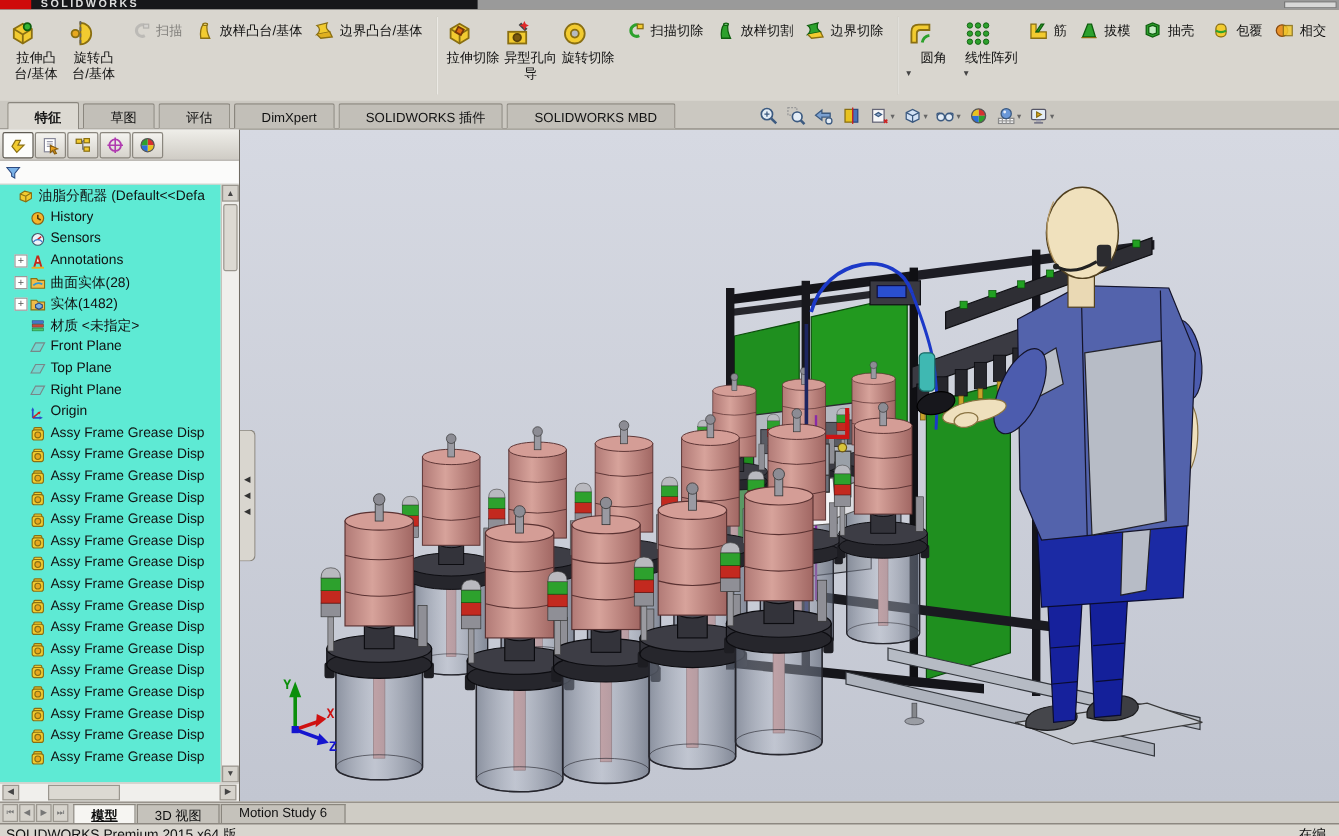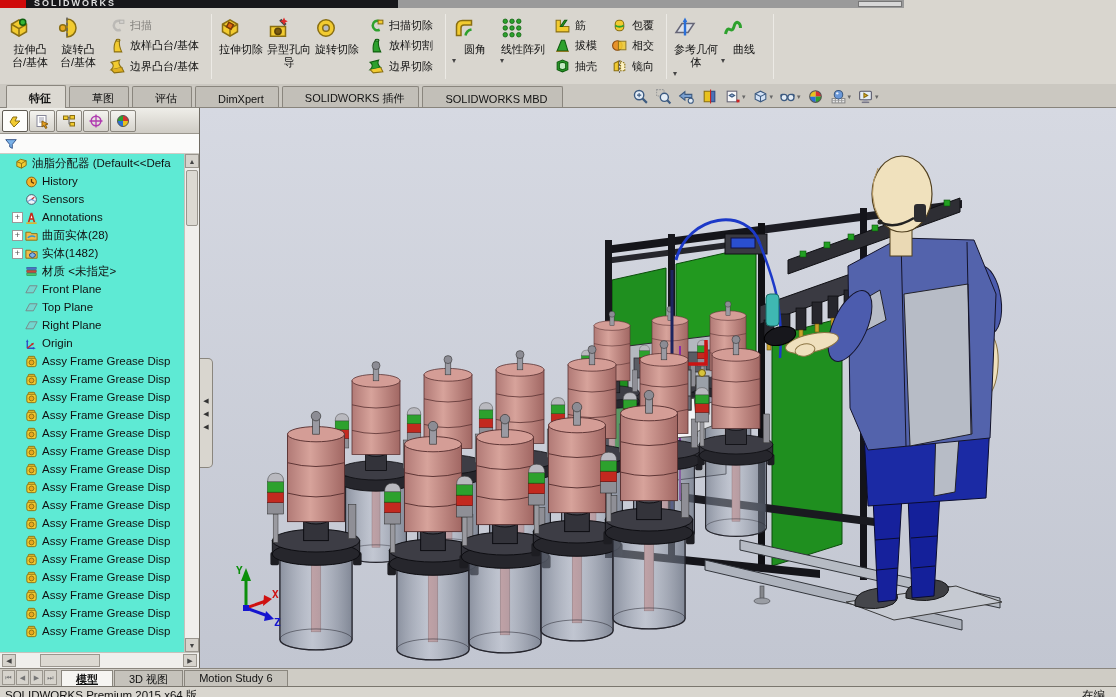--- a/index.html
+++ b/index.html
@@ -1,35 +1,35 @@
 <!DOCTYPE html>
 <html><head>
 <meta charset="utf-8">
 <style>
   * { margin:0; padding:0; box-sizing:border-box; }
   html,body { width:1116px; height:697px; overflow:hidden; }
   body { font-family:"Liberation Sans", sans-serif; font-size:11px; color:#111; background:#d9d6cf; }
   #app { position:relative; width:1116px; height:697px; background:#d9d6cf; }
 
   
-  .titlebar { position:absolute; top:0; left:0; width:904px; height:8px; background:#17171a; overflow:hidden; }
+  .titlebar { position:absolute; top:0; left:0; width:1116px; height:8px; background:#17171a; overflow:hidden; }
   .tb-red { position:absolute; left:0; top:0; width:26px; height:8px; background:#cf0a0a; }
   .tb-logo { position:absolute; left:34px; top:-2px; color:#dedede; font-size:9px; font-weight:bold; letter-spacing:2px; }
   .tb-grey { position:absolute; left:398px; top:0; right:0; height:8px; background:#9a9a9a; }
   .tb-btns { position:absolute; right:2px; top:1px; width:44px; height:6px; background:#d8d8d8; border:1px solid #777; }
 
   
   .ribbon { position:absolute; top:8px; left:0; width:1116px; height:76px; background:#d9d6cf; display:flex; align-items:stretch; padding:3px 4px 2px 6px; }
   .rgroup { display:flex; align-items:stretch; }
   .rsep { width:1px; background:#a9a59c; border-right:1px solid #eceae5; margin:3px 5px; }
   .rbig { width:48px; display:flex; flex-direction:column; align-items:flex-start; padding-top:4px; cursor:default; border:1px solid transparent; border-radius:2px; }
   .rbig .ic24 { width:24px; height:24px; }
   .rlbl { margin-top:3px; text-align:center; line-height:1.18; word-break:break-all; width:46px; }
   .caret { font-size:8px; color:#444; line-height:8px; margin-top:1px; }
-  .rstack { display:flex; flex-direction:column; justify-content:space-between; padding:4px 2px 6px 2px; }
+  .rstack { display:flex; justify-content:flex-start; padding:4px 2px 6px 2px; }
   .rsmall { display:flex; align-items:center; gap:4px; height:20px; padding:0 4px; border:1px solid transparent; border-radius:2px; white-space:nowrap; }
   .rsmall .ic16 { width:17px; height:17px; }
   .rsmall.disabled { opacity:.45; filter:grayscale(1); }
   .rbig.pressed { background:#c9cfd8; border:1px solid #6a7078; box-shadow:inset 1px 1px 2px rgba(0,0,0,.35); width:58px; justify-content:center; padding-top:0; }
   .rbig.pressed .rlbl { width:56px; word-break:normal; }
 
   
   .tabstrip { position:absolute; top:84px; left:0; width:1116px; height:24px; background:#cbc8c1; border-bottom:1px solid #88847c; }
   .cmtabs { position:absolute; left:6px; bottom:0; display:flex; align-items:flex-end; }
   .ctab { height:21px; padding:3px 14px 0 22px; background:#c2bfb8; border:1px solid #8a867e; border-bottom:none; margin-right:3px; font-size:11px; font-family:"Liberation Sans",sans-serif; color:#111; border-radius:2px 2px 0 0; cursor:default; white-space:nowrap; }

